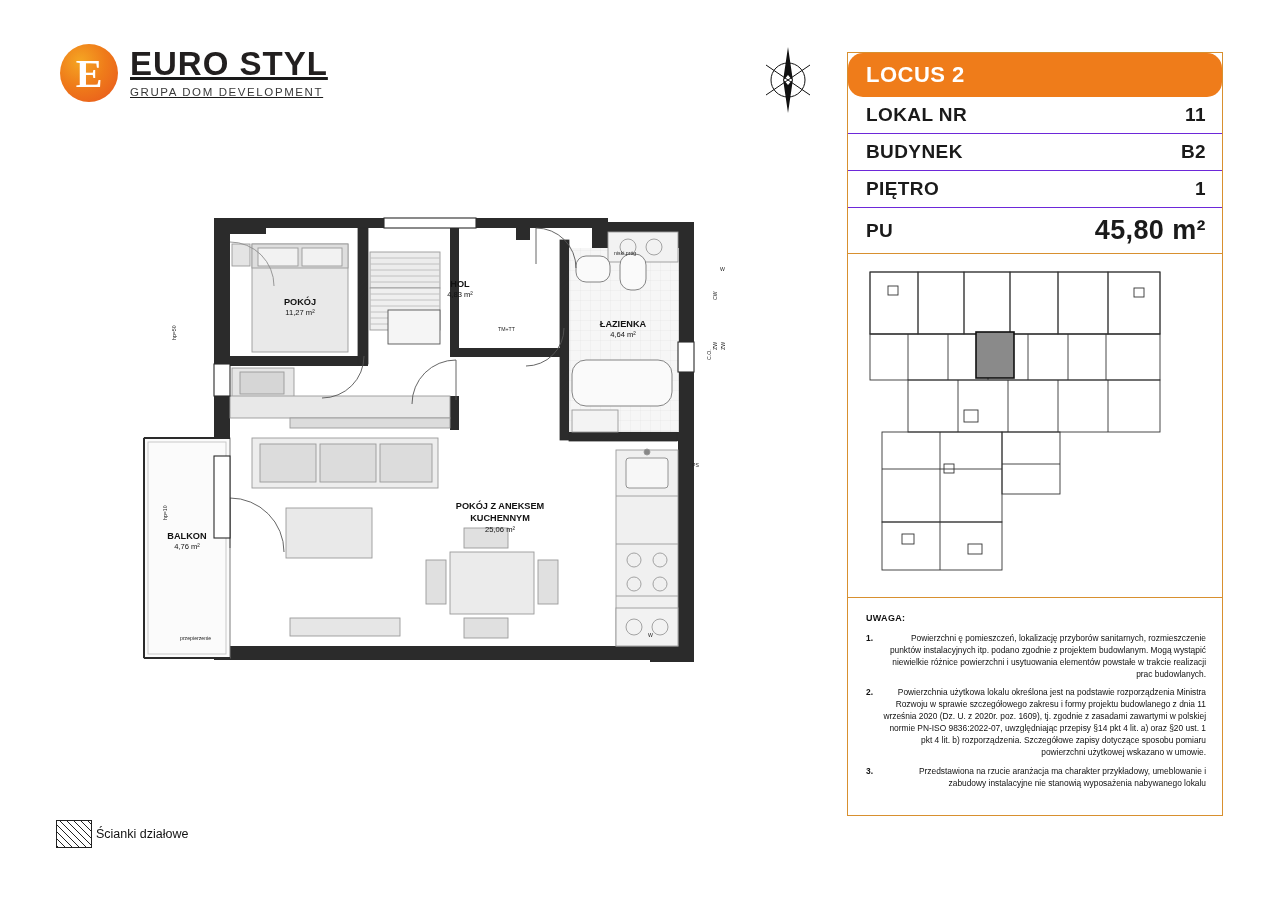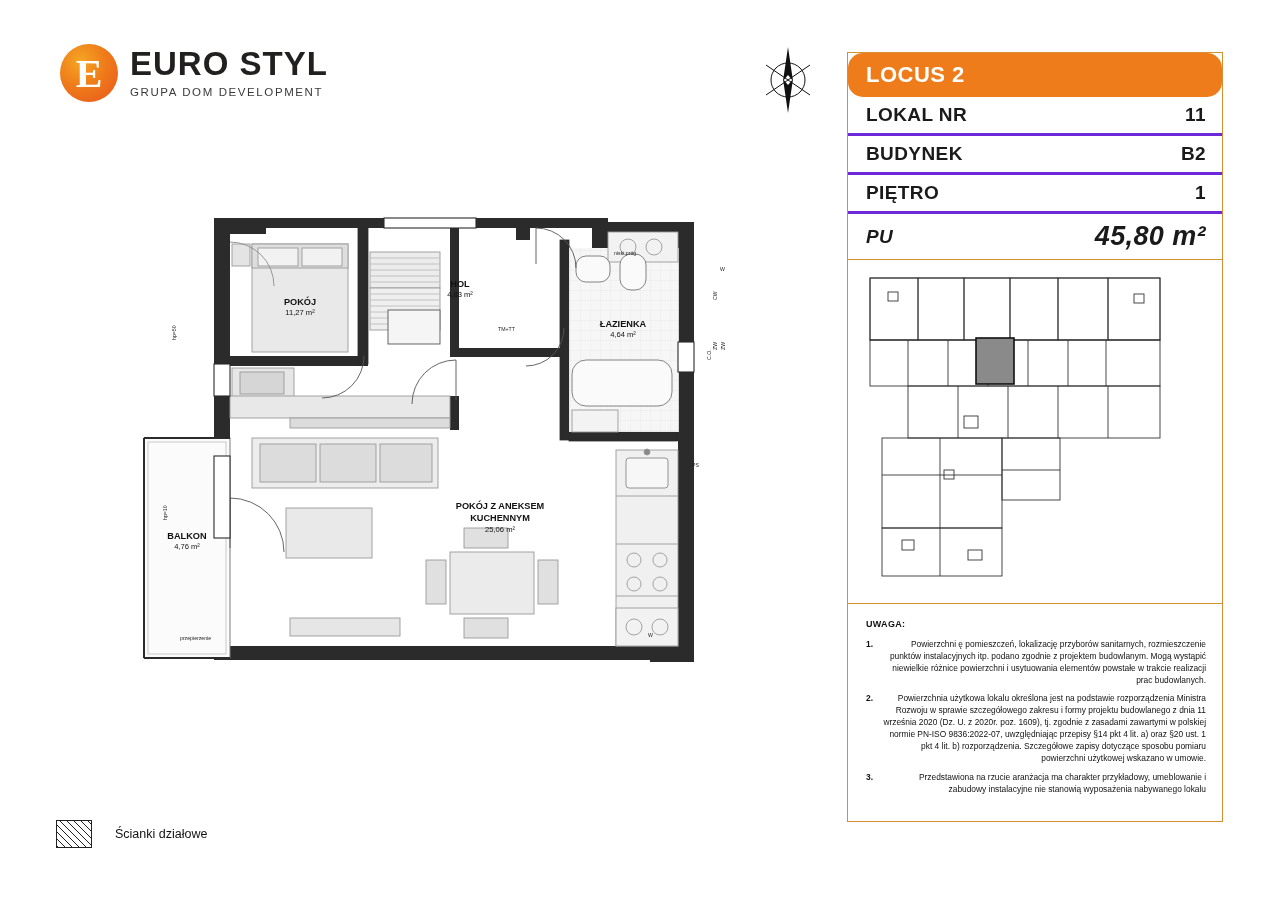--- a/index.html
+++ b/index.html
@@ -7,21 +7,21 @@
   body {
     width:1273px; height:900px;
     background:#ffffff;
     font-family:"Liberation Sans", sans-serif;
     color:#1a1a1a;
     position:relative;
     overflow:hidden;
   }
 
   
-  .logo-wrap { position:absolute; left:60px; top:44px; display:flex; align-items:center; }
+  .logo-wrap { position:absolute; left:60px; top:44px; display:flex; align-items:center;text-decoration:underline; }
   .logo-mark {
     width:58px; height:58px; border-radius:50%;
     background:radial-gradient(circle at 35% 30%, #f5a623 0%, #ef7c1a 45%, #e8541d 100%);
     position:relative; flex:none;
   }
   .logo-mark:after{
     content:"E";
     position:absolute; left:0; right:0; top:50%; transform:translateY(-50%);
     text-align:center; color:#fff; font-size:40px; font-weight:bold; font-family:"Liberation Serif", serif;
   }
@@ -39,21 +39,21 @@
     background:#fff;
   }
   .panel-header {
     background:#ef7c1a; color:#fff;
     font-size:22px; font-weight:bold; letter-spacing:.5px;
     padding:9px 0 9px 18px;
     border-radius:15px;
   }
   .panel-row {
     display:flex; justify-content:space-between; align-items:center;
-    border-bottom:3px solid #6d28d9;
+    border-bottom:1px solid #6d28d9;
     padding:7px 16px 7px 18px;
     font-size:19px; font-weight:bold; letter-spacing:.4px;
   }
   .panel-row:last-of-type { border-bottom:none; }
   .panel-row .val { font-weight:bold; }
 
   .keyplan {
     border-top:1px solid #d8902f;
     border-bottom:1px solid #d8902f;
     height:345px; position:relative; background:#fff;
@@ -66,21 +66,21 @@
   .note-item .num { width:14px; font-weight:bold; flex:none; }
   .note-item .txt { flex:1; text-align:right; }
 
   
   .legend { position:absolute; left:56px; top:820px; display:flex; align-items:center; }
   .legend-swatch {
     width:36px; height:28px; border:1px solid #222;
     background:
       repeating-linear-gradient(45deg, #222 0 1px, transparent 1px 5px);
   }
-  .legend-label { margin-left:23px; font-size:12.5px; color:#111; }
+  .legend-label { margin-left:4px; font-size:12.5px; color:#111; }
 
   
   .plan { position:absolute; left:120px; top:200px; width:700px; height:500px; }
   .rlabel { position:absolute; text-align:center; font-size:9px; line-height:1.35; color:#111; }
   .rlabel .nm { font-weight:bold; font-size:9.2px; }
   .rlabel .ar { font-size:7.6px; }
   .tiny { position:absolute; font-size:5.2px; color:#222; }
   .tiny-r { position:absolute; font-size:5.2px; color:#222; transform-origin:0 0; transform:rotate(-90deg); }
 </style>
 </head>
@@ -112,21 +112,21 @@
     <span class="val">11</span>
   </div>
   <div class="panel-row">
     <span>BUDYNEK</span>
     <span class="val">B2</span>
   </div>
   <div class="panel-row">
     <span>PIĘTRO</span>
     <span class="val">1</span>
   </div>
-  <div class="panel-row" style="border-bottom:none;font-style:italic;">
+  <div class="panel-row" style="border-bottom:none;">
     <span>PU</span>
     <span class="val" style="font-size:27px;">45,80 m²</span>
   </div>
 
   <div class="keyplan">
     <svg width="376" height="345" viewBox="0 0 376 345">
       <g stroke="#333" fill="none" stroke-width="0.9">
 
         <rect x="22" y="18" width="290" height="62"></rect>
         <rect x="22" y="18" width="48" height="62"></rect>

